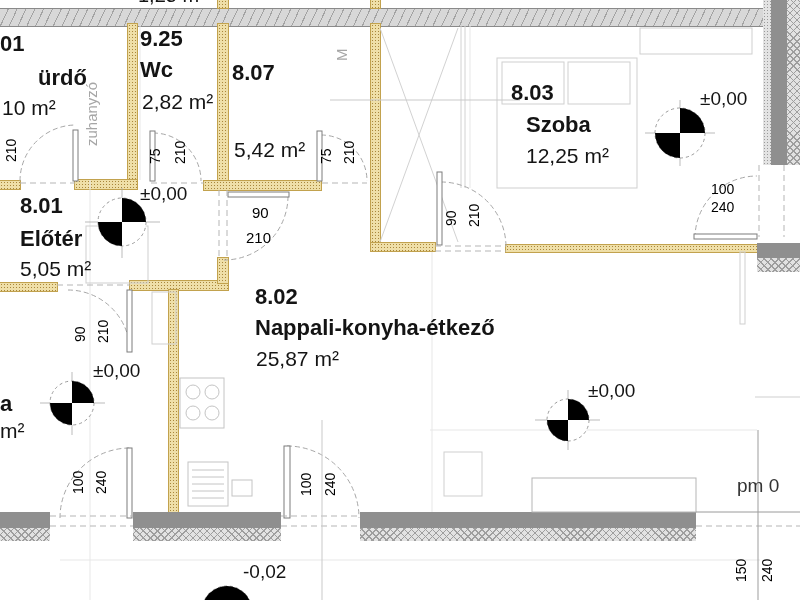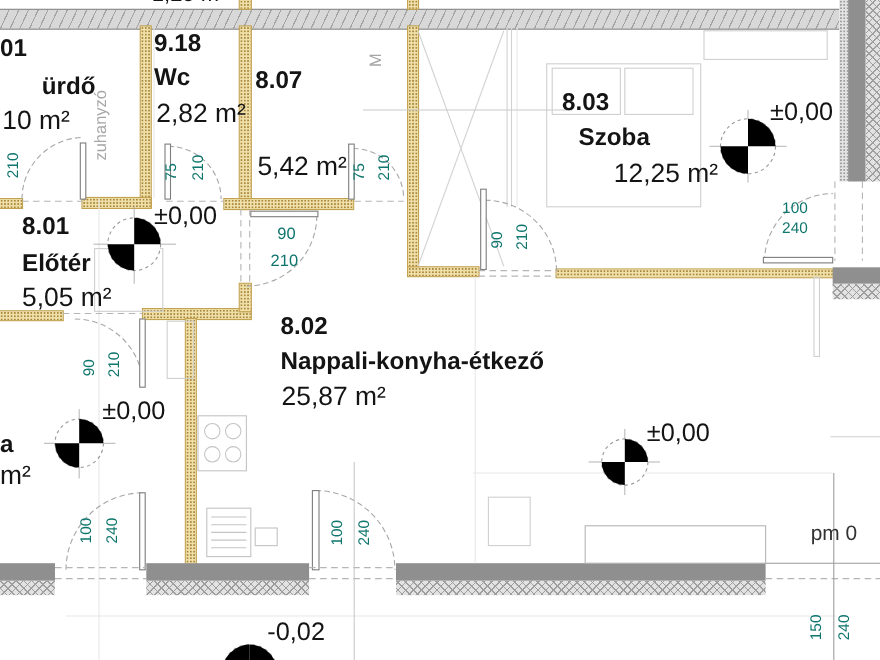--- a/index.html
+++ b/index.html
@@ -15,23 +15,23 @@
   .solidw{position:absolute;background:#8f8f8f;z-index:2;}
   .xhatch{position:absolute;background:#e2e2e2;
       background-image:repeating-linear-gradient(45deg, transparent 0 4px, #9e9e9e 4px 5px),
                        repeating-linear-gradient(-45deg, transparent 0 4px, #9e9e9e 4px 5px);z-index:2;}
   .stipple{position:absolute;background:#e3e3e3;
       background-image:radial-gradient(#9a9a9a 0.6px, transparent 0.8px);background-size:3px 3px;z-index:2;}
   
   .t{position:absolute;color:#141414;white-space:nowrap;z-index:5;}
   .rnum{font-size:22px;font-weight:bold;}
   .rname{font-size:22px;font-weight:bold;}
-  .rarea{font-size:24px;}
-  .lvl{font-size:23px;}
-  .dim{font-size:14px;color:#0f766e;}
+  .rarea{font-size:21px;}
+  .lvl{font-size:19px;}
+  .dim{font-size:14px;color:#000000;}
   .vtext{writing-mode:vertical-rl;transform:rotate(180deg);}
   .gray{color:#a6a6a6;}
   svg.overlay{position:absolute;left:0;top:0;z-index:3;}
 </style>
 </head>
 <body>
 
 <div id="plan">
 
   <div class="hgray" style="left:0;top:8;width:763px;height:17px;left:0px;top:8px;"></div>
@@ -190,30 +190,30 @@
       <g>
         <circle cx="227" cy="611" r="25" fill="#ffffff" stroke="#999999" stroke-dasharray="3,3"></circle>
         <path d="M227,611 L227,586 A25 25 0 0 1 252,611 Z" fill="#000000"></path>
         <path d="M227,611 L202,611 A25 25 0 0 1 227,586 Z" fill="#000000"></path>
       </g>
     </g>
   </svg>
 
   <div class="t rarea" style="left:138px;top:-16px;font-size:20px;">1,25 m²</div>
 
-  <div class="t rnum" style="left:140px;top:26px;">9.18</div>
+  <div class="t rnum" style="left:140px;top:26px;">9.25</div>
   <div class="t rname" style="left:140px;top:57px;">Wc</div>
   <div class="t rarea" style="left:142px;top:90px;">2,82 m²</div>
 
   <div class="t rnum" style="left:232px;top:60px;text-align:center;">8.07</div>
   <div class="t rarea" style="left:234px;top:138px;">5,42 m²</div>
 
   <div class="t rnum" style="left:511px;top:80px;">8.03</div>
   <div class="t rname" style="left:526px;top:112px;">Szoba</div>
-  <div class="t rarea" style="left:526px;top:144px;margin-left:32px;">12,25 m²</div>
+  <div class="t rarea" style="left:526px;top:144px;">12,25 m²</div>
 
   <div class="t rnum" style="left:20px;top:193px;">8.01</div>
   <div class="t rname" style="left:20px;top:226px;">Előtér</div>
   <div class="t rarea" style="left:20px;top:257px;">5,05 m²</div>
 
   <div class="t rnum" style="left:255px;top:284px;">8.02</div>
   <div class="t rname" style="left:255px;top:315px;">Nappali-konyha-étkező</div>
   <div class="t rarea" style="left:256px;top:347px;">25,87 m²</div>
 
   <div class="t rnum" style="left:0px;top:31px;">01</div>

